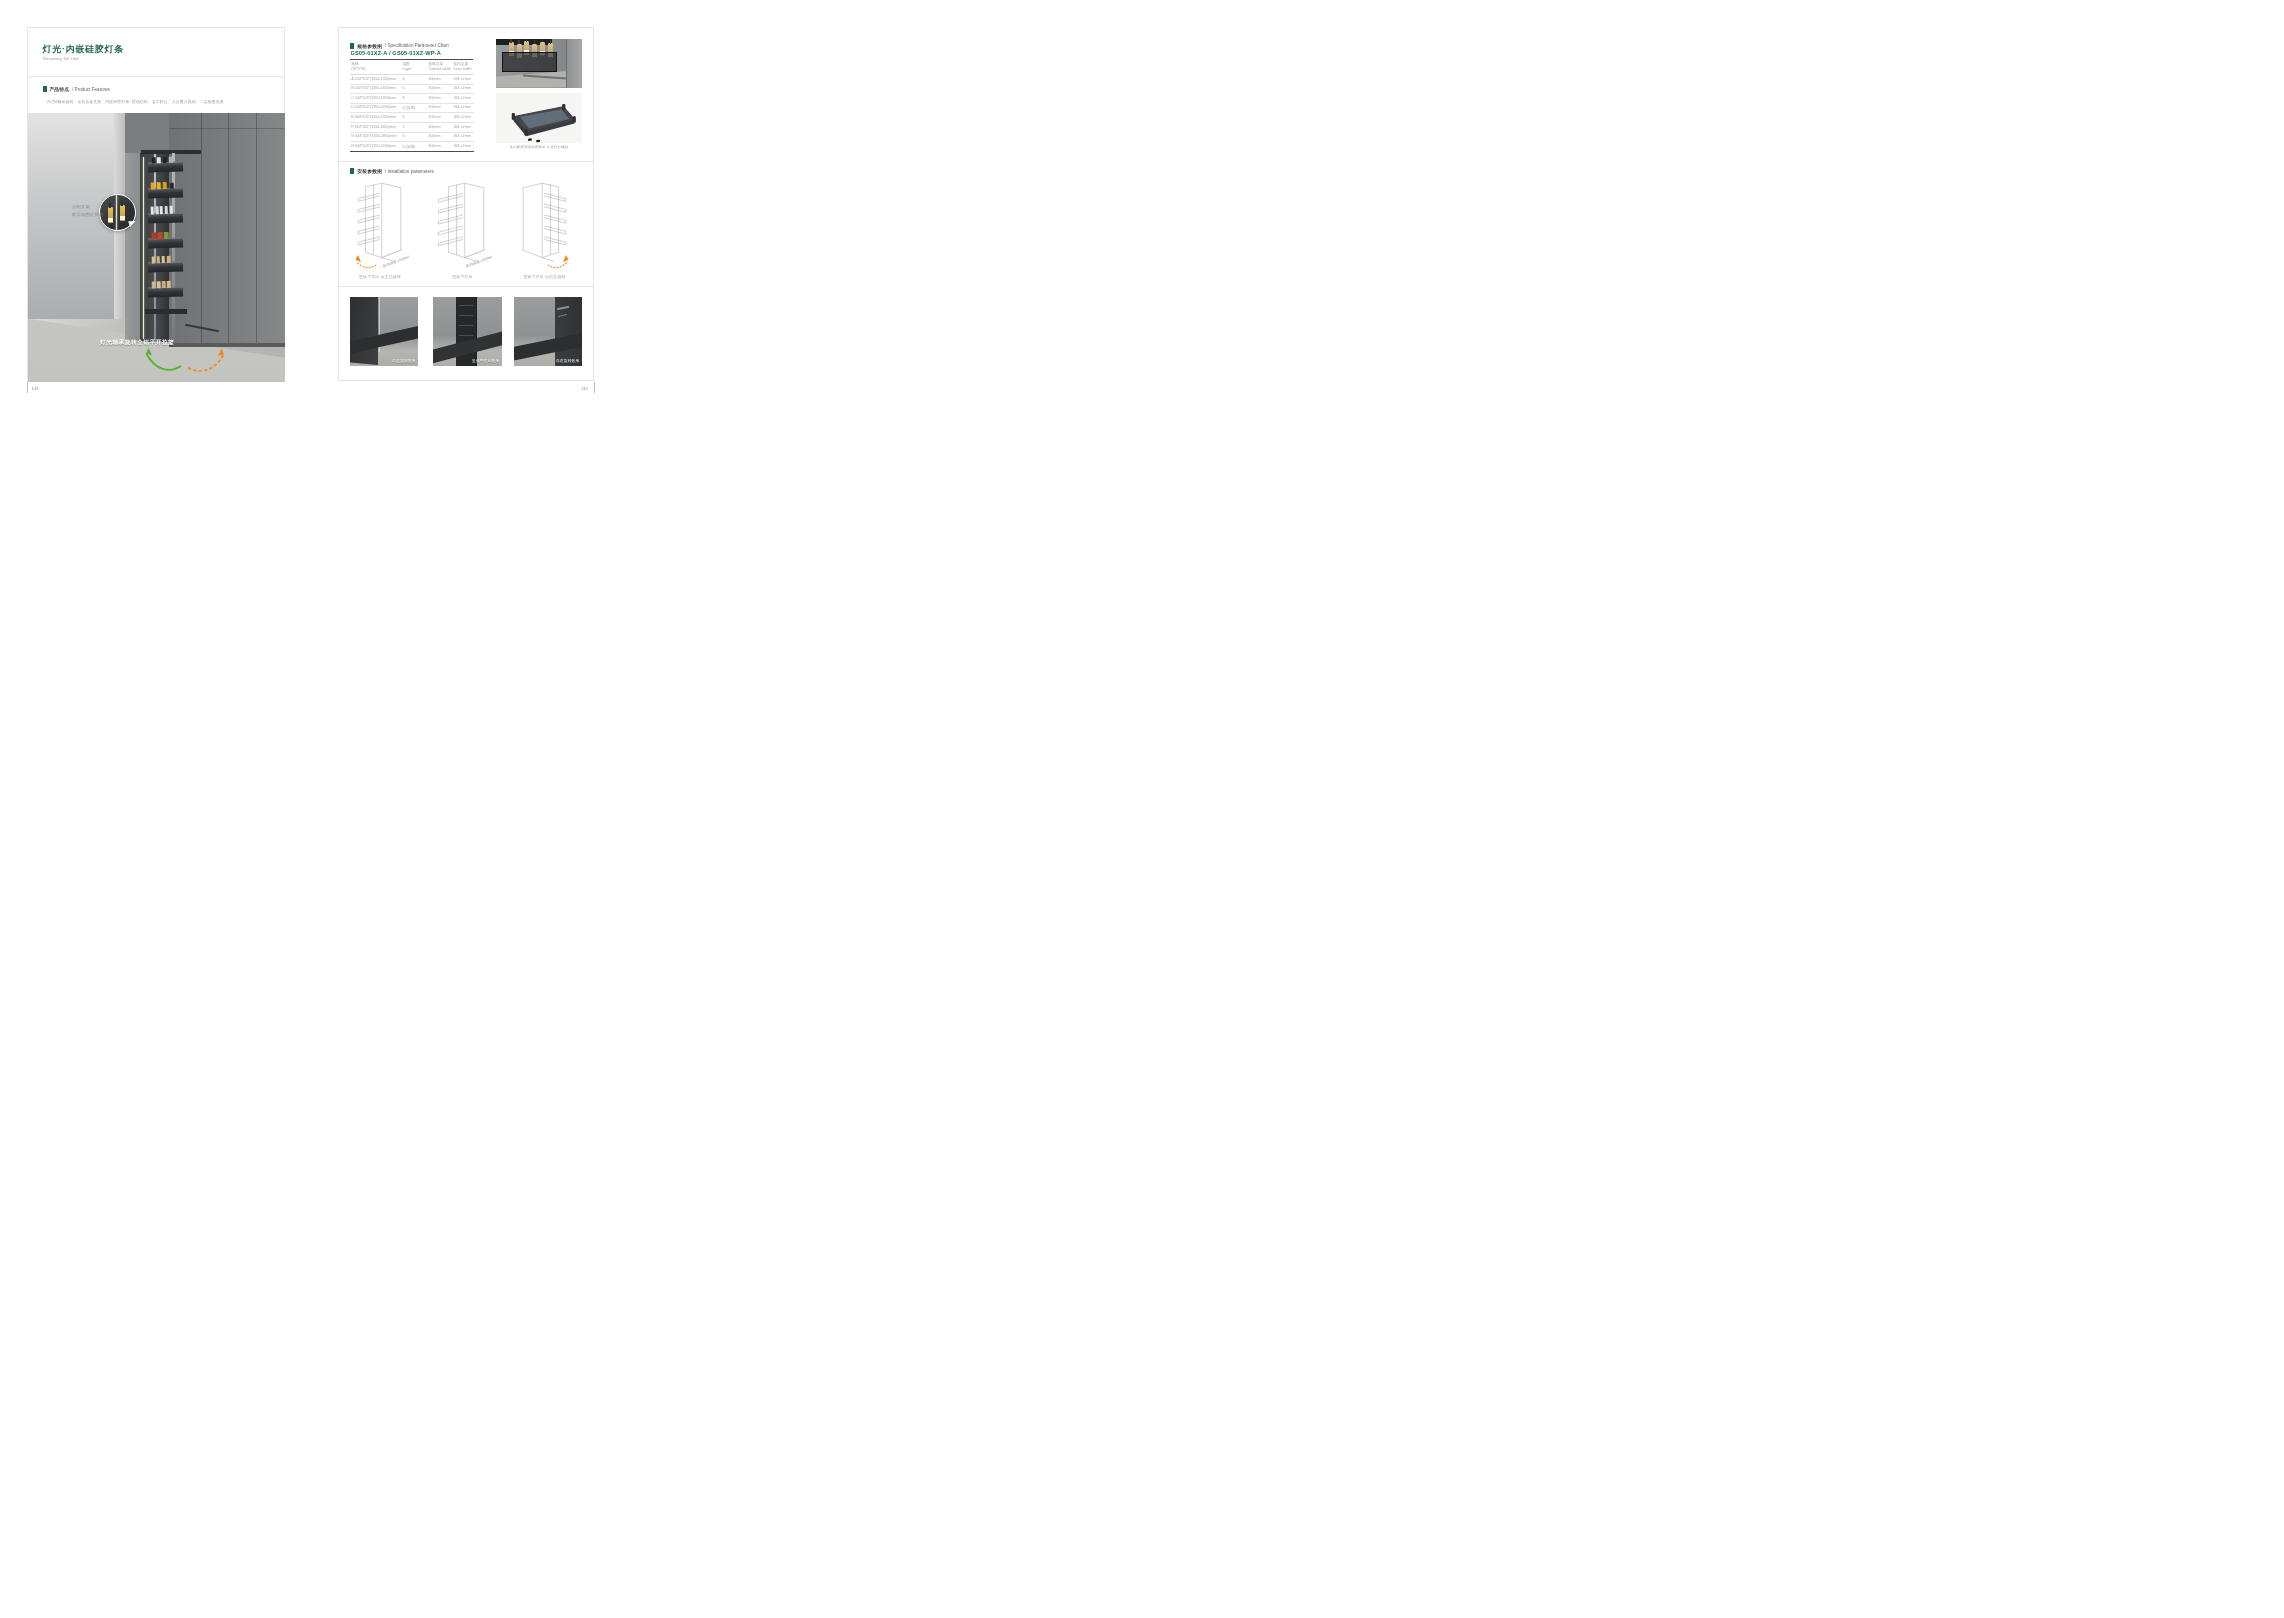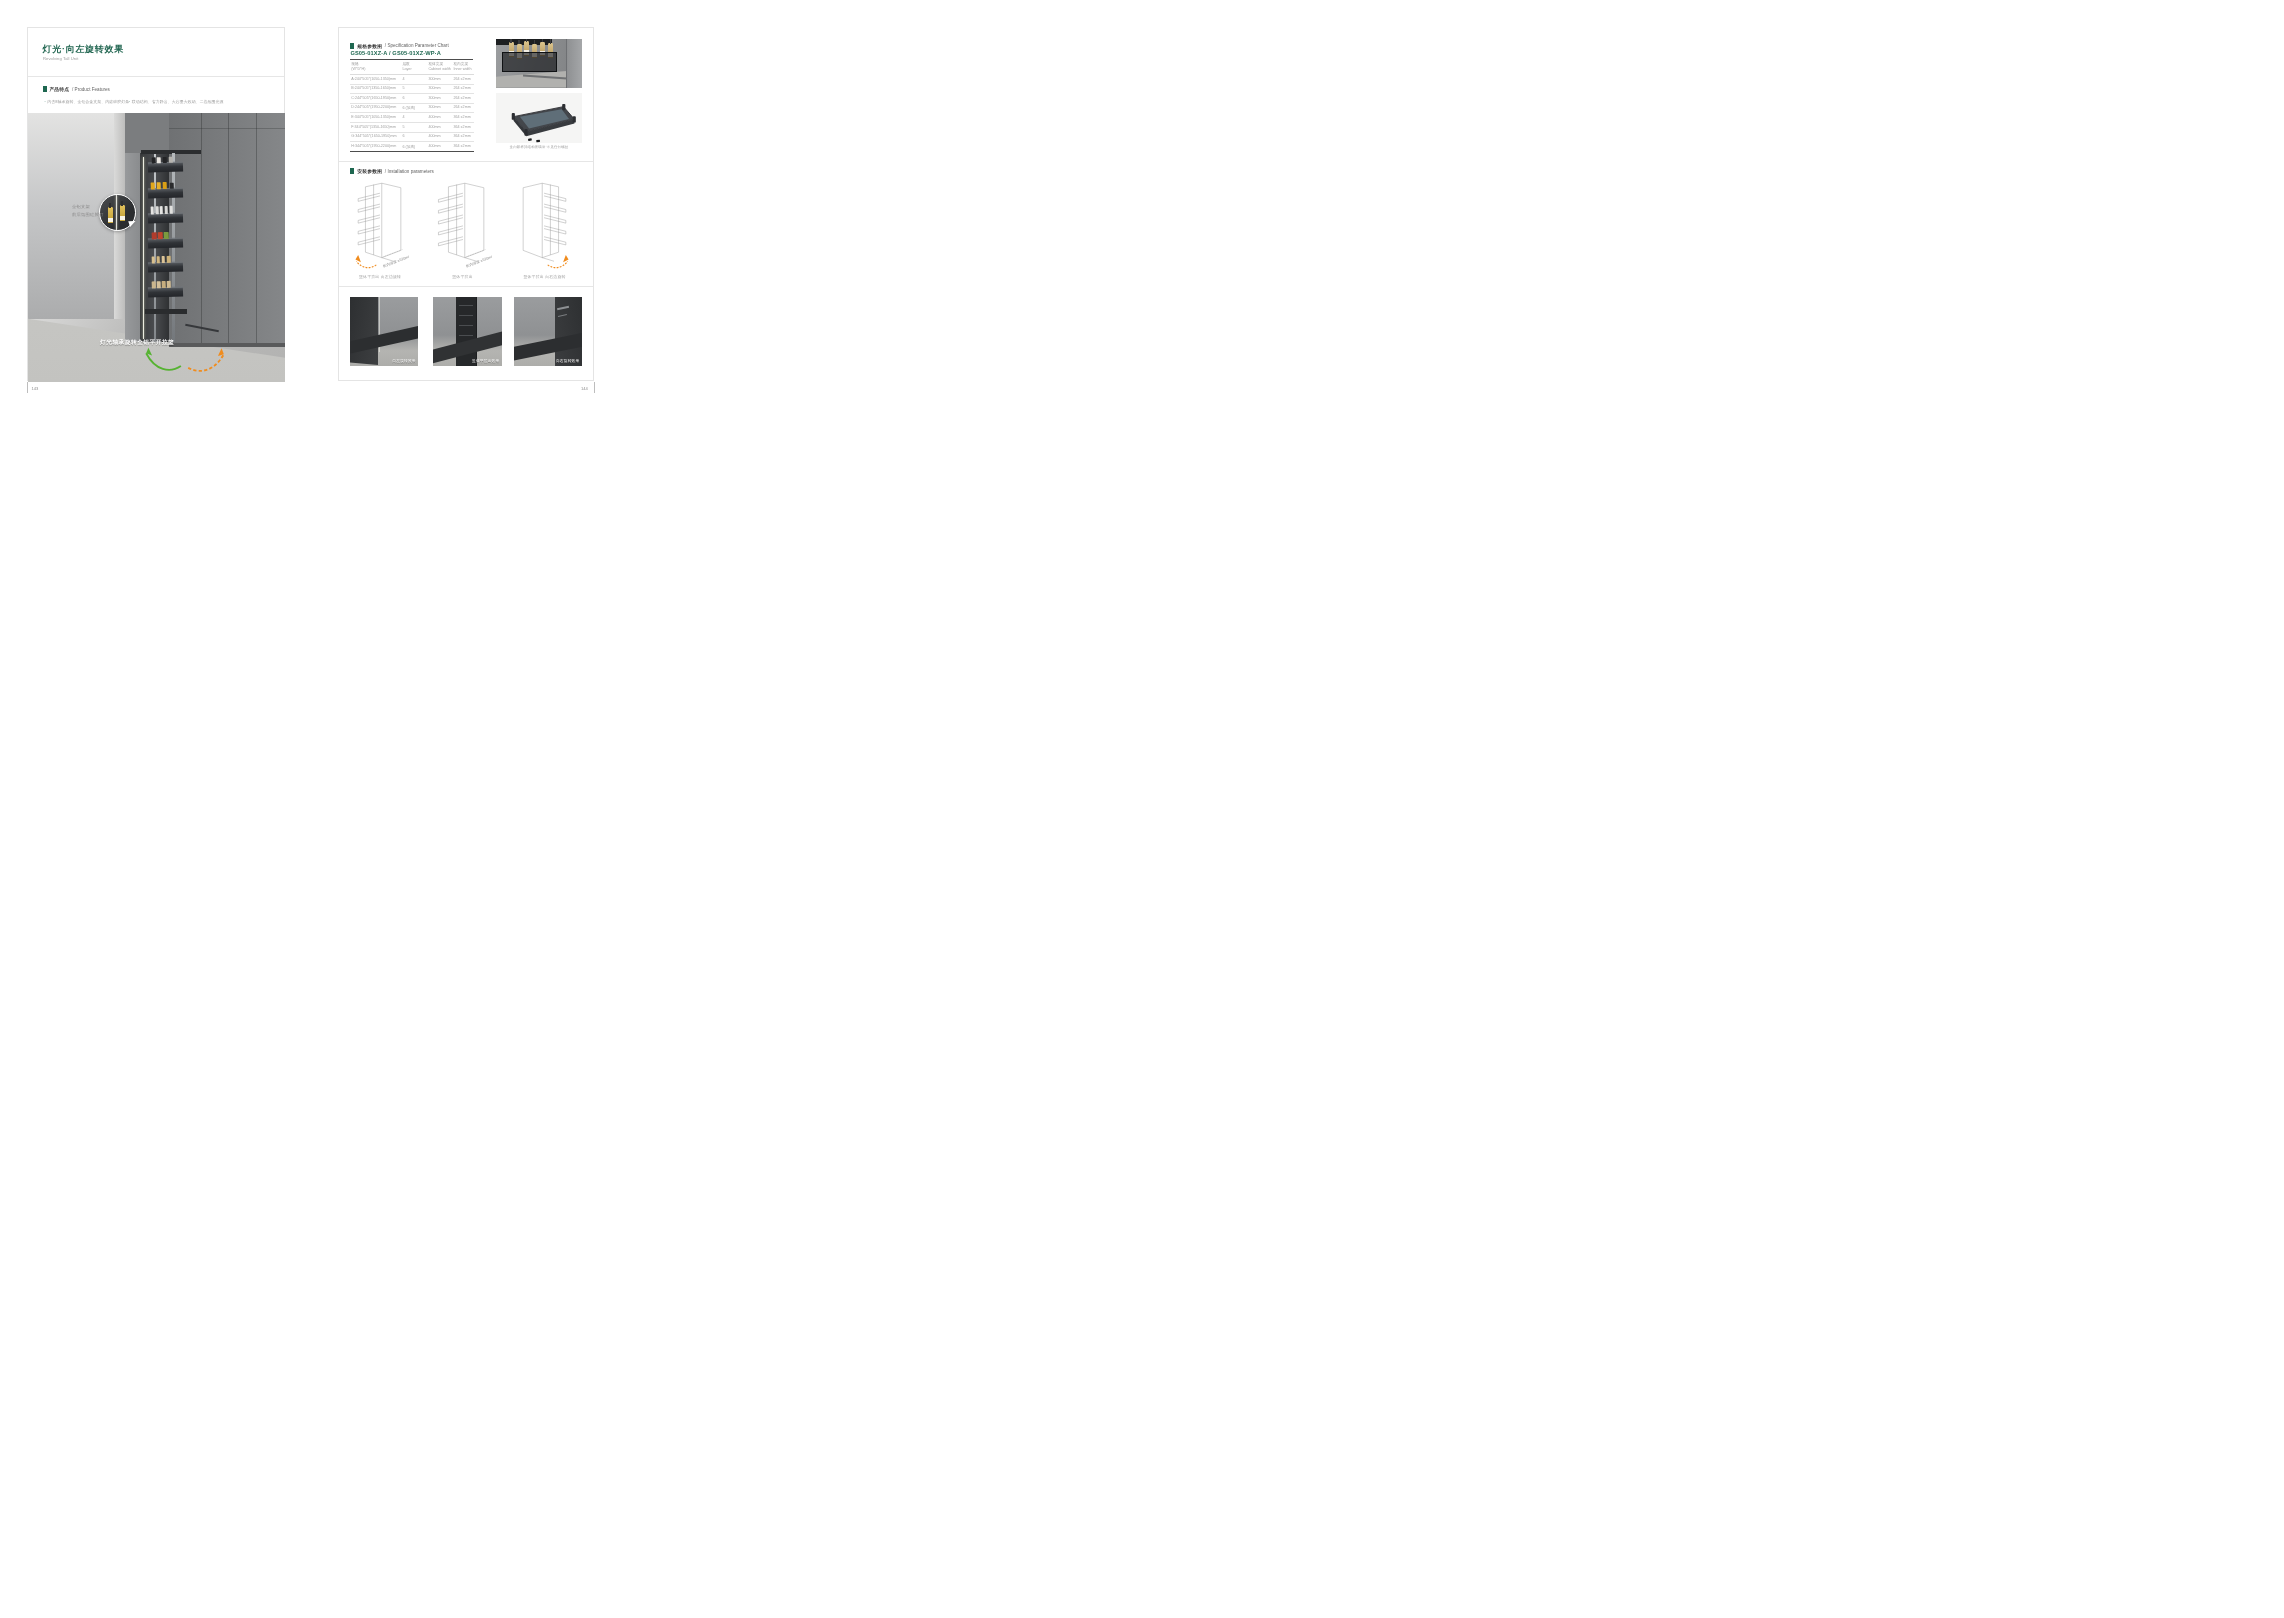--- a/index.html
+++ b/index.html
@@ -84,21 +84,21 @@
   .p1-bottle:before{content:"";position:absolute;left:1.6px;top:-3.7px;width:1.8px;height:4.1px;background:#3a3b3d;}
   .p1-bottle:after{content:"";position:absolute;left:0;bottom:0.9px;width:5px;height:4.6px;background:rgba(250,250,248,.85);}
   .p1-rail{position:absolute;left:26.5px;top:37px;width:44px;height:1.8px;background:#6f7173;transform:rotate(4deg);}
 </style>
 </head>
 <body>
 
 <div class="canvas">
 
   <div class="page" id="left-page">
-    <div class="lp-title">灯光·向左旋转效果</div>
+    <div class="lp-title">灯光·内嵌硅胶灯条</div>
     <div class="lp-sub">Revolving Tall Unit</div>
     <div class="hdiv" style="top:48px;"></div>
 
     <div class="sec-head" style="left:14.6px;top:58px;">
       <span class="green-sq"></span>
       <span class="sec-cn">产品特点</span>
       <span class="sec-en">/ Product Features</span>
     </div>
     <div class="bullet" style="left:16.4px;top:71px;">
       <span class="dot">·</span><span>内含8轴承旋转、全铝合金支架、内嵌硅胶灯条</span>

